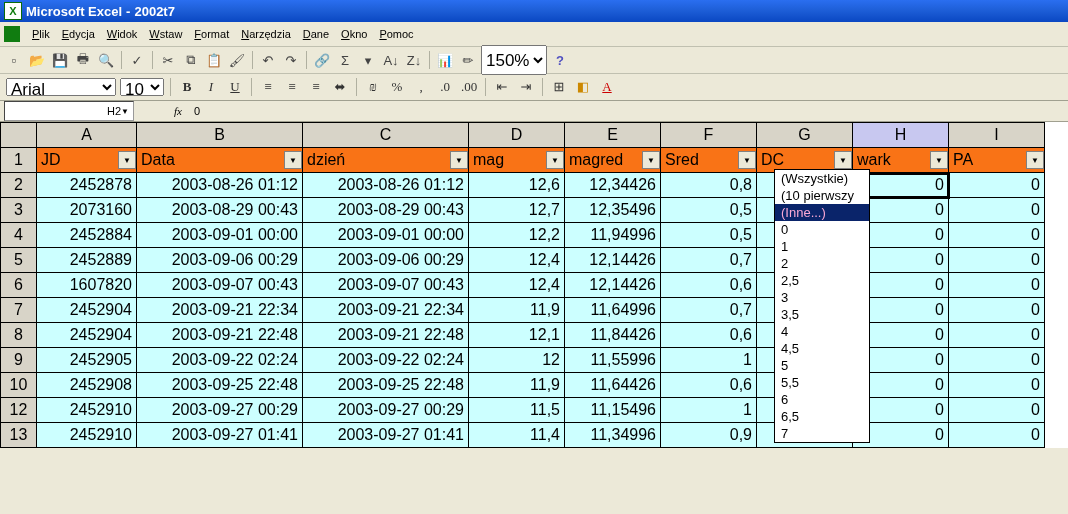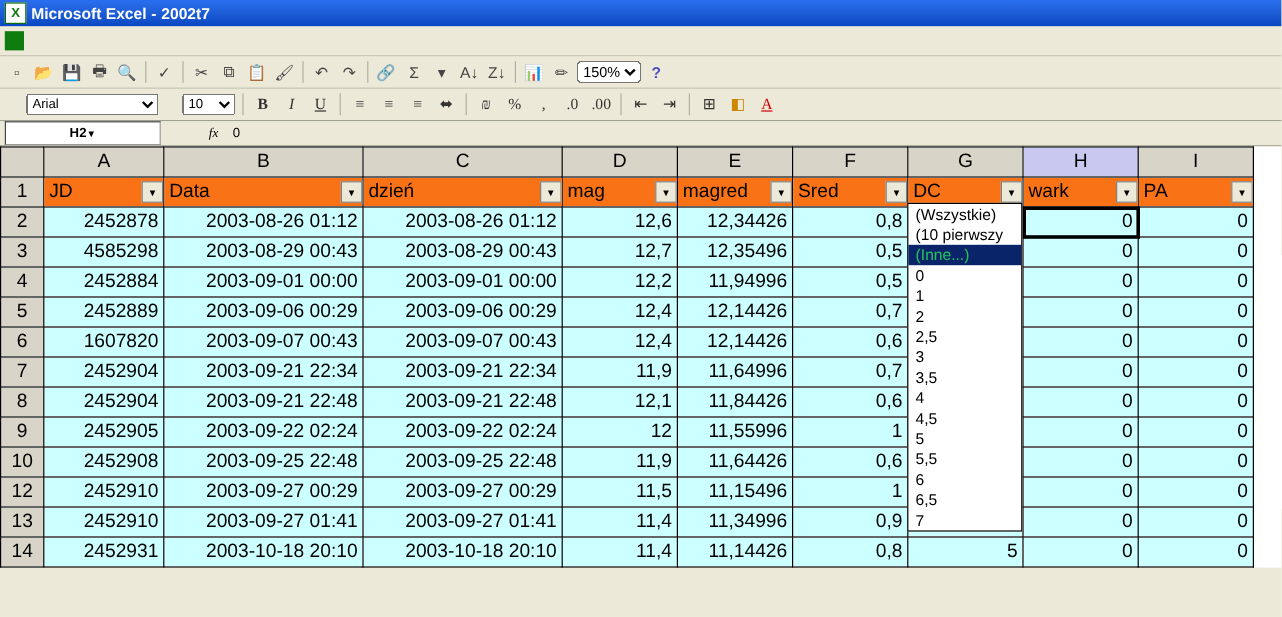--- a/index.html
+++ b/index.html
@@ -5,57 +5,58 @@
   html,body{margin:0;padding:0;font-family:Tahoma,Arial,sans-serif;font-size:11px;background:#ece9d8;overflow:hidden;width:1068px;height:514px;}
   .titlebar{height:22px;background:linear-gradient(to bottom,#2a6ef0 0%,#1e5fd8 45%,#0a47c2 100%);color:#fff;display:flex;align-items:center;padding:0 4px;font-weight:bold;font-size:13px;}
   .titlebar .xicon{width:16px;height:16px;background:#fff;color:#107c10;display:inline-flex;align-items:center;justify-content:center;margin-right:4px;font-weight:bold;font-size:11px;border:1px solid #0a6b0a;}
   .menubar{height:20px;background:#ece9d8;border-bottom:1px solid #c0c0b0;display:flex;align-items:center;padding:2px 4px;gap:2px;}
   .menubar .appicon{width:16px;height:16px;background:#107c10;margin-right:4px;display:inline-block;}
   .menubar .mitem{padding:2px 6px;cursor:default;}
   .menubar .mitem u{text-decoration:underline;}
   .toolbar{height:26px;background:#ece9d8;border-bottom:1px solid #c0c0b0;display:flex;align-items:center;padding:0 4px;gap:3px;}
   .tbtn{width:20px;height:20px;display:inline-flex;align-items:center;justify-content:center;color:#444;font-size:13px;}
   .tsep{width:1px;height:18px;background:#b0b0a0;margin:0 2px;}
-  .zoomsel{height:18px;font-size:12px;}
+  .zoomsel{height:30px;font-size:17px;}
   .fmtbar{height:26px;background:#ece9d8;border-bottom:1px solid #a0a090;display:flex;align-items:center;padding:0 6px;gap:4px;}
-  .fmtbar select,.fmtbar input{height:18px;font-size:11px;margin-left:16px;}
+  .fmtbar select,.fmtbar input{height:18px;font-size:17px;}
   .fbtn{width:20px;height:20px;display:inline-flex;align-items:center;justify-content:center;color:#333;font-family:'Times New Roman',serif;font-size:13px;}
   .cellref{height:20px;background:#ece9d8;border-bottom:1px solid #a0a090;display:flex;align-items:center;}
-  .namebox{width:120px;height:18px;background:#fff;border:1px inset #999;padding:0 4px;margin-left:4px;display:flex;align-items:center;justify-content:center;font-weight:bold;}
+  .namebox{width:120px;height:18px;background:#fff;border:1px inset #999;padding:0 4px;margin-left:4px;display:flex;align-items:center;justify-content:flex-end;}
   .fxlabel{margin-left:40px;font-style:italic;font-family:serif;}
   .grid{background:#fff;position:relative;}
   table.sheet{border-collapse:collapse;table-layout:fixed;}
   table.sheet th,table.sheet td{border:1px solid #000;padding:0 4px;height:25px;box-sizing:border-box;overflow:hidden;white-space:nowrap;font-size:16px;font-family:Arial,sans-serif;}
   th.colhead{background:#d8d4c8;font-weight:normal;height:20px;font-size:13px;text-align:center;border:1px solid #9e9a8e;color:#000;}
   th.colhead.sel{background:#c8c8f0;}
   th.rowhead{background:#d8d4c8;font-weight:normal;width:36px;font-size:13px;text-align:center;border:1px solid #9e9a8e;color:#000;}
   td.hcell{background:#f97316;text-align:left;position:relative;}
   td.dcell{background:#ccffff;text-align:right;}
   td.dcell.left{text-align:right;}
   td.hcell .lbl{display:inline-block;}
   .filterbtn{position:absolute;right:0;top:3px;width:16px;height:16px;background:#ece9d8;border:1px solid #808080;display:flex;align-items:center;justify-content:center;font-size:8px;color:#000;}
   td.selcell{background:#ccffff;outline:3px solid #000;outline-offset:-2px;}
   
-  .filterdrop{position:absolute;background:#fff;border:1px solid #000;font-size:13px;font-family:Arial;z-index:10;min-width:94px;}
+  .filterdrop{position:absolute;background:#fff;border:1px solid #000;font-size:13px;font-family:Arial;z-index:10;min-width:94px;margin-left:18px;}
   .filterdrop .opt{padding:1px 6px;white-space:nowrap;cursor:default;}
-  .filterdrop .opt.sel{background:#0a246a;color:#22c55e;}
+  .filterdrop .opt.sel{background:#0a246a;color:#f9a8d4;}
   .corner{background:#d8d4c8;border:1px solid #9e9a8e;}
 </style>
 </head>
 <body>
 
 <div class="titlebar">
   <span class="xicon">X</span>
   <span>Microsoft Excel</span>
   <span style="margin:0 4px;">-</span>
   <span>2002t7</span>
 </div>
 
 <div class="menubar">
   <span class="appicon"></span>
+  <span id="menus"><span class="mitem"><u>P</u>lik</span><span class="mitem"><u>E</u>dycja</span><span class="mitem"><u>W</u>idok</span><span class="mitem"><u>W</u>staw</span><span class="mitem"><u>F</u>ormat</span><span class="mitem"><u>N</u>arzędzia</span><span class="mitem"><u>D</u>ane</span><span class="mitem"><u>O</u>kno</span><span class="mitem"><u>P</u>omoc</span></span>
 </div>
 
 <div class="toolbar">
   <span class="tbtn">▫</span>
   <span class="tbtn">📂</span>
   <span class="tbtn">💾</span>
   <span class="tbtn">🖶</span>
   <span class="tbtn">🔍</span>
   <span class="tsep"></span>
   <span class="tbtn">✓</span>
@@ -162,21 +163,21 @@
           <td class="dcell left">2003-08-26 01:12</td>
           <td class="dcell">12,6</td>
           <td class="dcell">12,34426</td>
           <td class="dcell">0,8</td>
           <td class="dcell"></td>
           <td class="dcell selcell">0</td>
           <td class="dcell">0</td>
         </tr>
         <tr>
           <th class="rowhead">3</th>
-          <td class="dcell">4585298</td>
+          <td class="dcell">2073160</td>
           <td class="dcell left">2003-08-29 00:43</td>
           <td class="dcell left">2003-08-29 00:43</td>
           <td class="dcell">12,7</td>
           <td class="dcell">12,35496</td>
           <td class="dcell">0,5</td>
           <td class="dcell"></td>
           <td class="dcell">0</td>
           <td class="dcell">0</td>
         </tr>
         <tr>
@@ -277,32 +278,20 @@
         </tr>
         <tr>
           <th class="rowhead">13</th>
           <td class="dcell">2452910</td>
           <td class="dcell left">2003-09-27 01:41</td>
           <td class="dcell left">2003-09-27 01:41</td>
           <td class="dcell">11,4</td>
           <td class="dcell">11,34996</td>
           <td class="dcell">0,9</td>
           <td class="dcell"></td>
-          <td class="dcell">0</td>
-          <td class="dcell">0</td>
-        </tr>
-        <tr>
-          <th class="rowhead">14</th>
-          <td class="dcell">2452931</td>
-          <td class="dcell left">2003-10-18 20:10</td>
-          <td class="dcell left">2003-10-18 20:10</td>
-          <td class="dcell">11,4</td>
-          <td class="dcell">11,14426</td>
-          <td class="dcell">0,8</td>
-          <td class="dcell">5</td>
           <td class="dcell">0</td>
           <td class="dcell">0</td>
         </tr>
       </tbody>
     </table>
   <div class="filterdrop" id="filterdrop" style="left: 756px; top: 47px;">
       <div class="opt">(Wszystkie)</div>
       <div class="opt">(10 pierwszy</div>
       <div class="opt sel">(Inne...)</div>
       <div class="opt">0</div>

